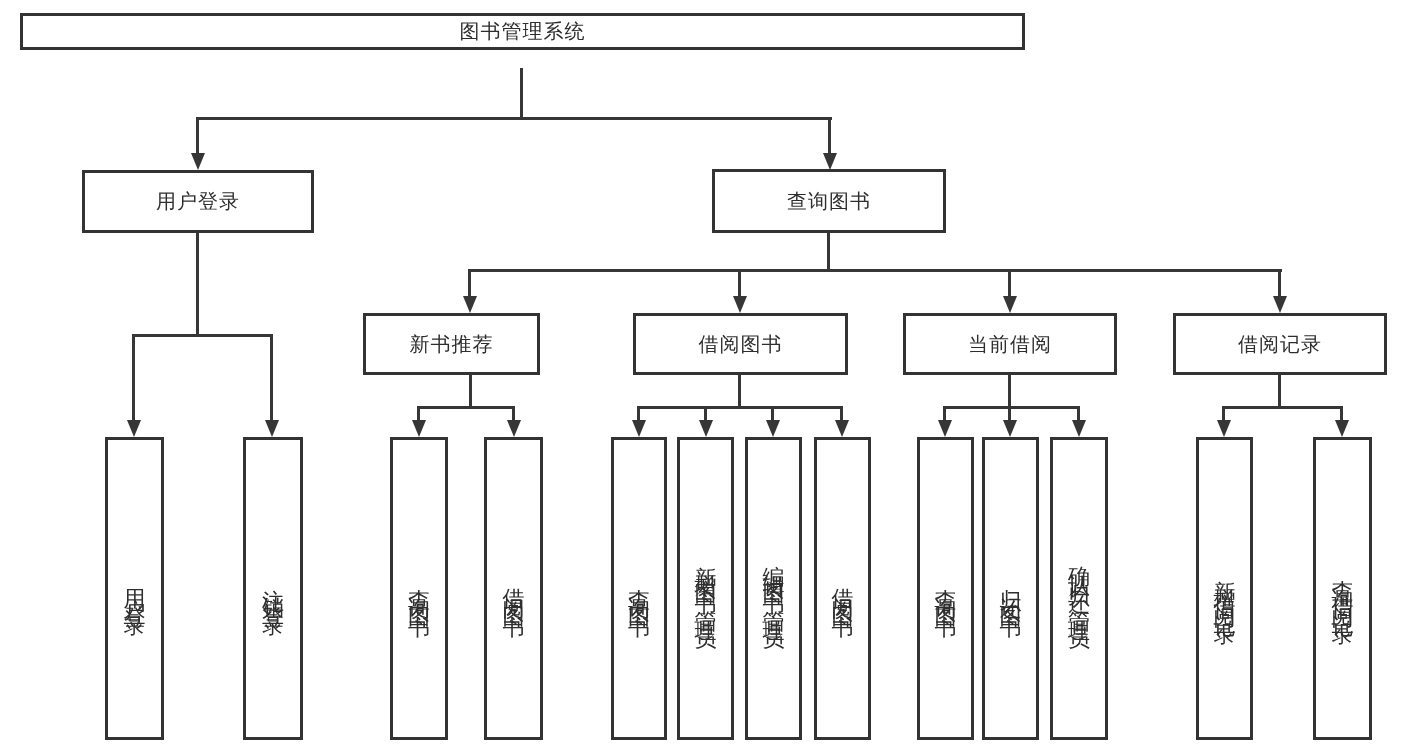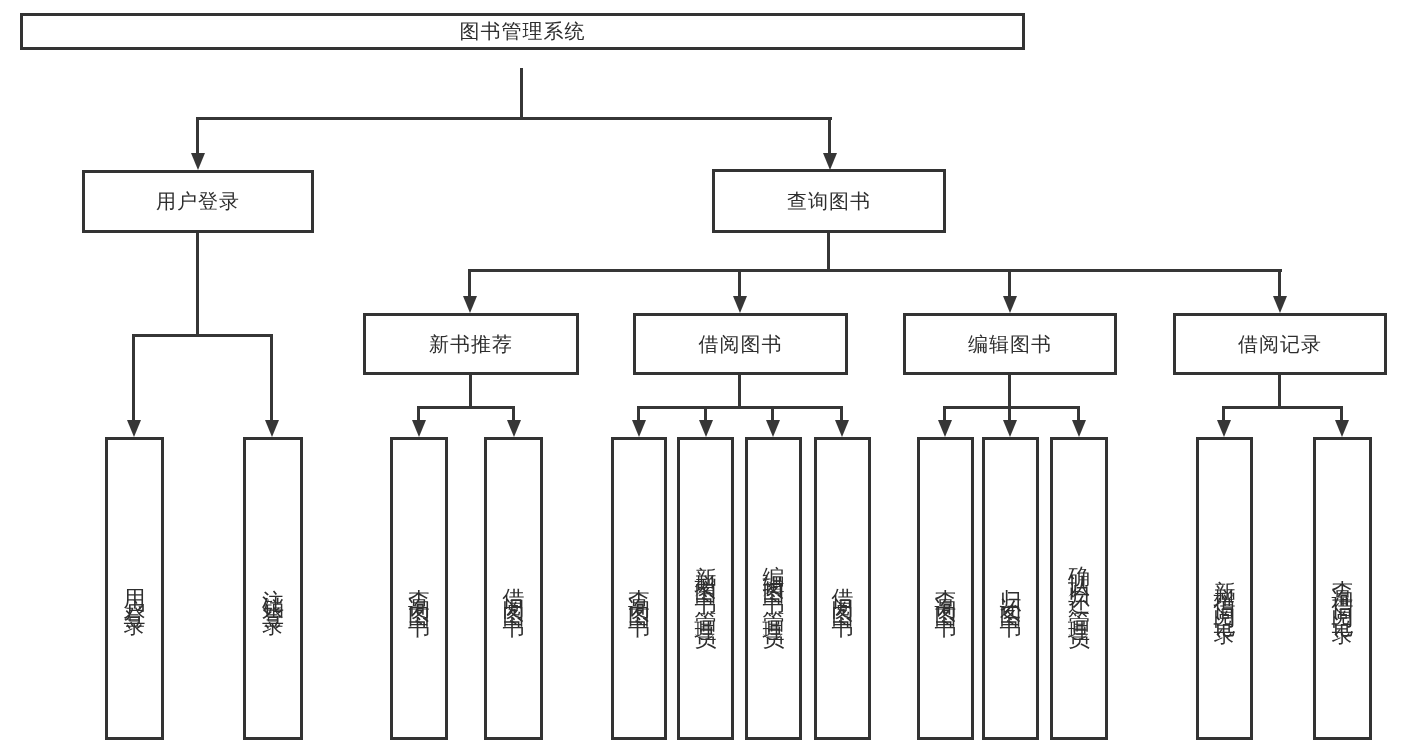--- a/index.html
+++ b/index.html
@@ -62,28 +62,28 @@
   <div class="line" style="left:468px;top:269px;width:814px;height:3px"></div>
   <div class="line" style="left:468px;top:269px;width:3px;height:28px"></div>
   <div class="arrow" style="left:463px;top:296px"></div>
   <div class="line" style="left:738px;top:269px;width:3px;height:28px"></div>
   <div class="arrow" style="left:733px;top:296px"></div>
   <div class="line" style="left:1008px;top:269px;width:3px;height:28px"></div>
   <div class="arrow" style="left:1003px;top:296px"></div>
   <div class="line" style="left:1278px;top:269px;width:3px;height:28px"></div>
   <div class="arrow" style="left:1273px;top:296px"></div>
 
-  <div class="box hlabel" style="left:363px;top:313px;width:216px;height:62px">
+  <div class="box hlabel" style="left:363px;top:313px;width:177px;height:62px">
     <span>新书推荐</span>
   </div>
   <div class="box hlabel" style="left:633px;top:313px;width:215px;height:62px">
     <span>借阅图书</span>
   </div>
   <div class="box hlabel" style="left:903px;top:313px;width:214px;height:62px">
-    <span>编辑图书</span>
+    <span>当前借阅</span>
   </div>
   <div class="box hlabel" style="left:1173px;top:313px;width:214px;height:62px">
     <span>借阅记录</span>
   </div>
 
   <div class="line" style="left:469px;top:375px;width:3px;height:33px"></div>
   <div class="line" style="left:738px;top:375px;width:3px;height:33px"></div>
   <div class="line" style="left:1008px;top:375px;width:3px;height:33px"></div>
   <div class="line" style="left:1278px;top:375px;width:3px;height:33px"></div>
 

